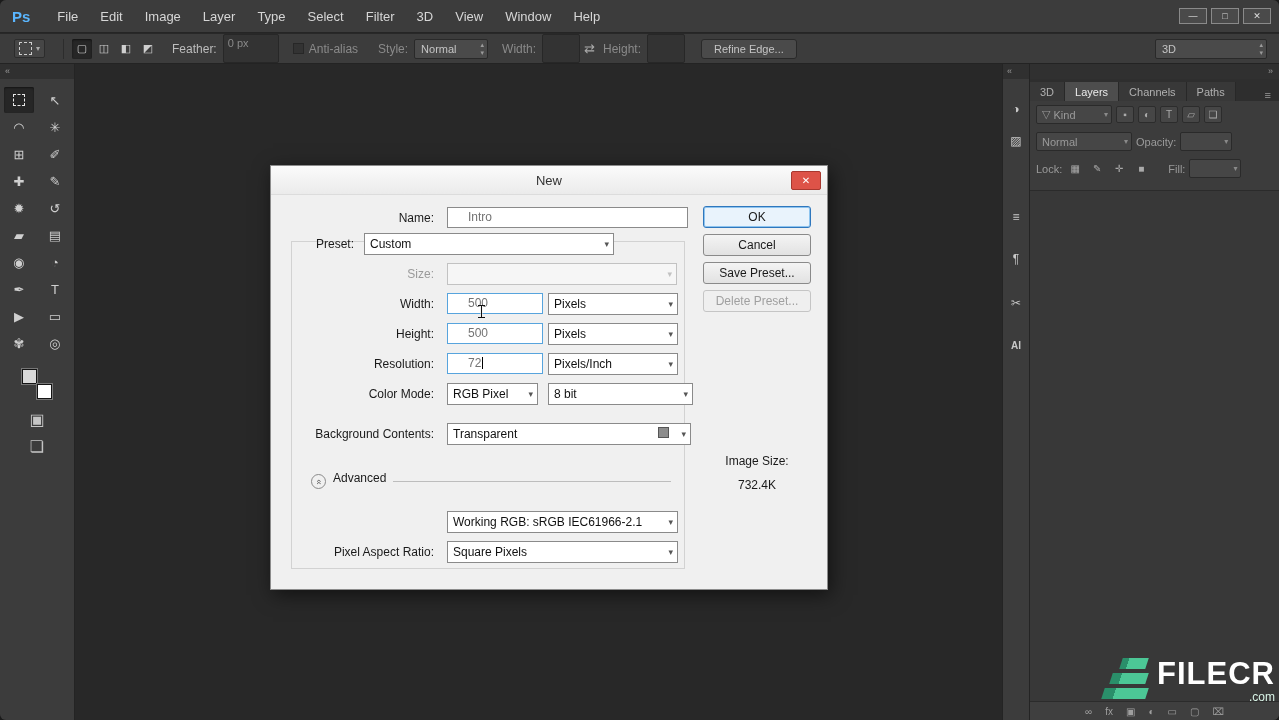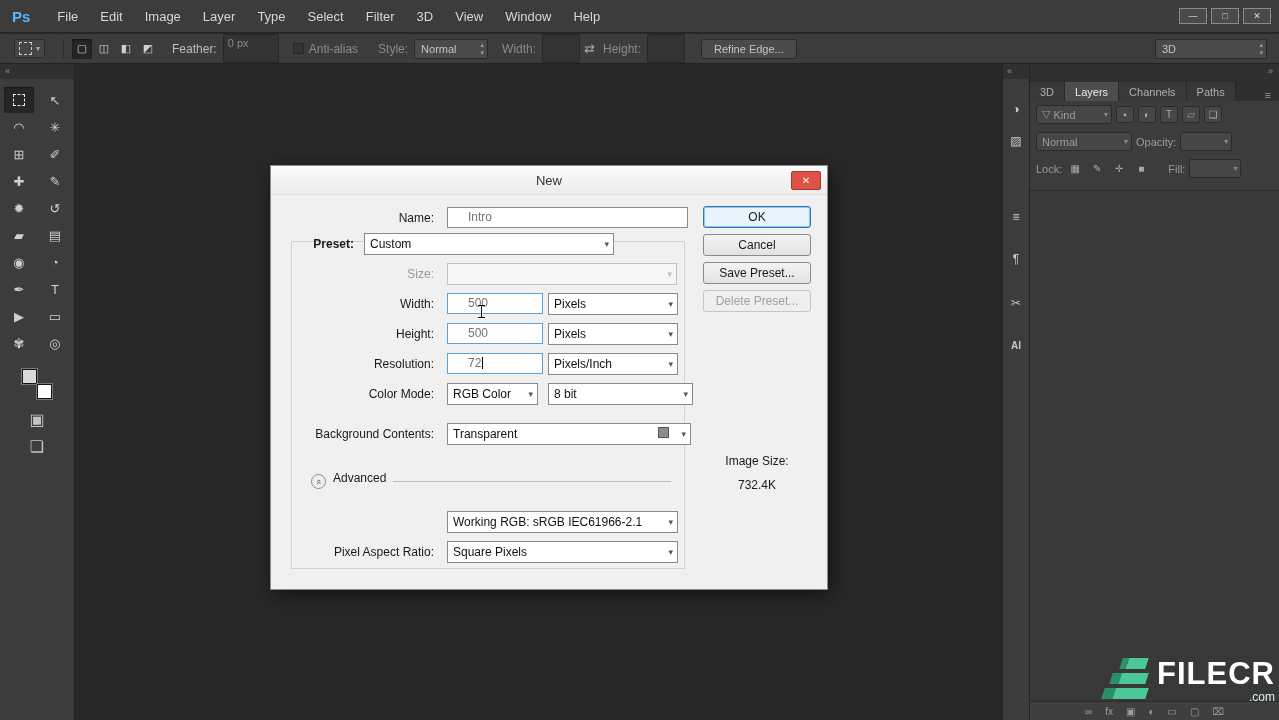--- a/index.html
+++ b/index.html
@@ -1,18 +1,18 @@
 <!DOCTYPE html>
 <html><head>
 <meta charset="utf-8">
 <style>
   * { margin:0; padding:0; box-sizing:border-box; }
   html,body { background:#1b1b1b; }
   .app{position:relative;width:1279px;height:720px;background:#282828;overflow:hidden;
-       font-family:"Liberation Sans",sans-serif;color:#ccc;}
+       font-family:"Liberation Sans",sans-serif;color:#ccc;border-radius:6px;}
 
   
   .menubar{position:absolute;top:0;left:0;right:0;height:33px;background:#3c3c3c;
            border-bottom:1px solid #252525;display:flex;align-items:center;font-size:13px;color:#d6d6d6;}
   .ps-logo{color:#5ab6ff;font-weight:bold;font-size:15px;margin:0 16px 0 12px;}
   .menu-item{padding:0 11px;cursor:default;}
   .win-controls{margin-left:auto;display:flex;gap:4px;margin-right:8px;}
   .win-btn{width:28px;height:16px;border:1px solid #8a8a8a;background:#4a4a4a;color:#ddd;
            font-size:9px;display:flex;align-items:center;justify-content:center;}
 
@@ -322,21 +322,21 @@
       <div class="groupbox"></div>
 
       <div class="drow" style="top:12px;">
         <span class="dlabel">Name:</span>
         <div class="tfield" style="left:176px;width:241px;">
           <span>Intro</span>
         </div>
       </div>
 
       <div class="drow" style="top:38px;">
-        <span class="dlabel" style="width:90px;font-weight:bold;">Preset:</span>
+        <span class="dlabel" style="width:90px;">Preset:</span>
         <div class="combo-l" style="left:93px;width:250px;">
           <span>Custom</span>
           <span class="arr">▾</span>
         </div>
       </div>
 
       <div class="drow" style="top:68px;">
         <span class="dlabel dim">Size:</span>
         <div class="combo-l disabled" style="left:176px;width:230px;">
           <span class="arr">▾</span>
@@ -372,21 +372,21 @@
         </div>
         <div class="combo-l" style="left:277px;width:130px;">
           <span>Pixels/Inch</span>
           <span class="arr">▾</span>
         </div>
       </div>
 
       <div class="drow" style="top:188px;">
         <span class="dlabel">Color Mode:</span>
         <div class="combo-l" style="left:176px;width:91px;">
-          <span>RGB Color</span>
+          <span>RGB Pixel</span>
           <span class="arr">▾</span>
         </div>
         <div class="combo-l" style="left:277px;width:145px;">
           <span>8 bit</span>
           <span class="arr">▾</span>
         </div>
       </div>
 
       <div class="drow" style="top:228px;">
         <span class="dlabel">Background Contents:</span>

